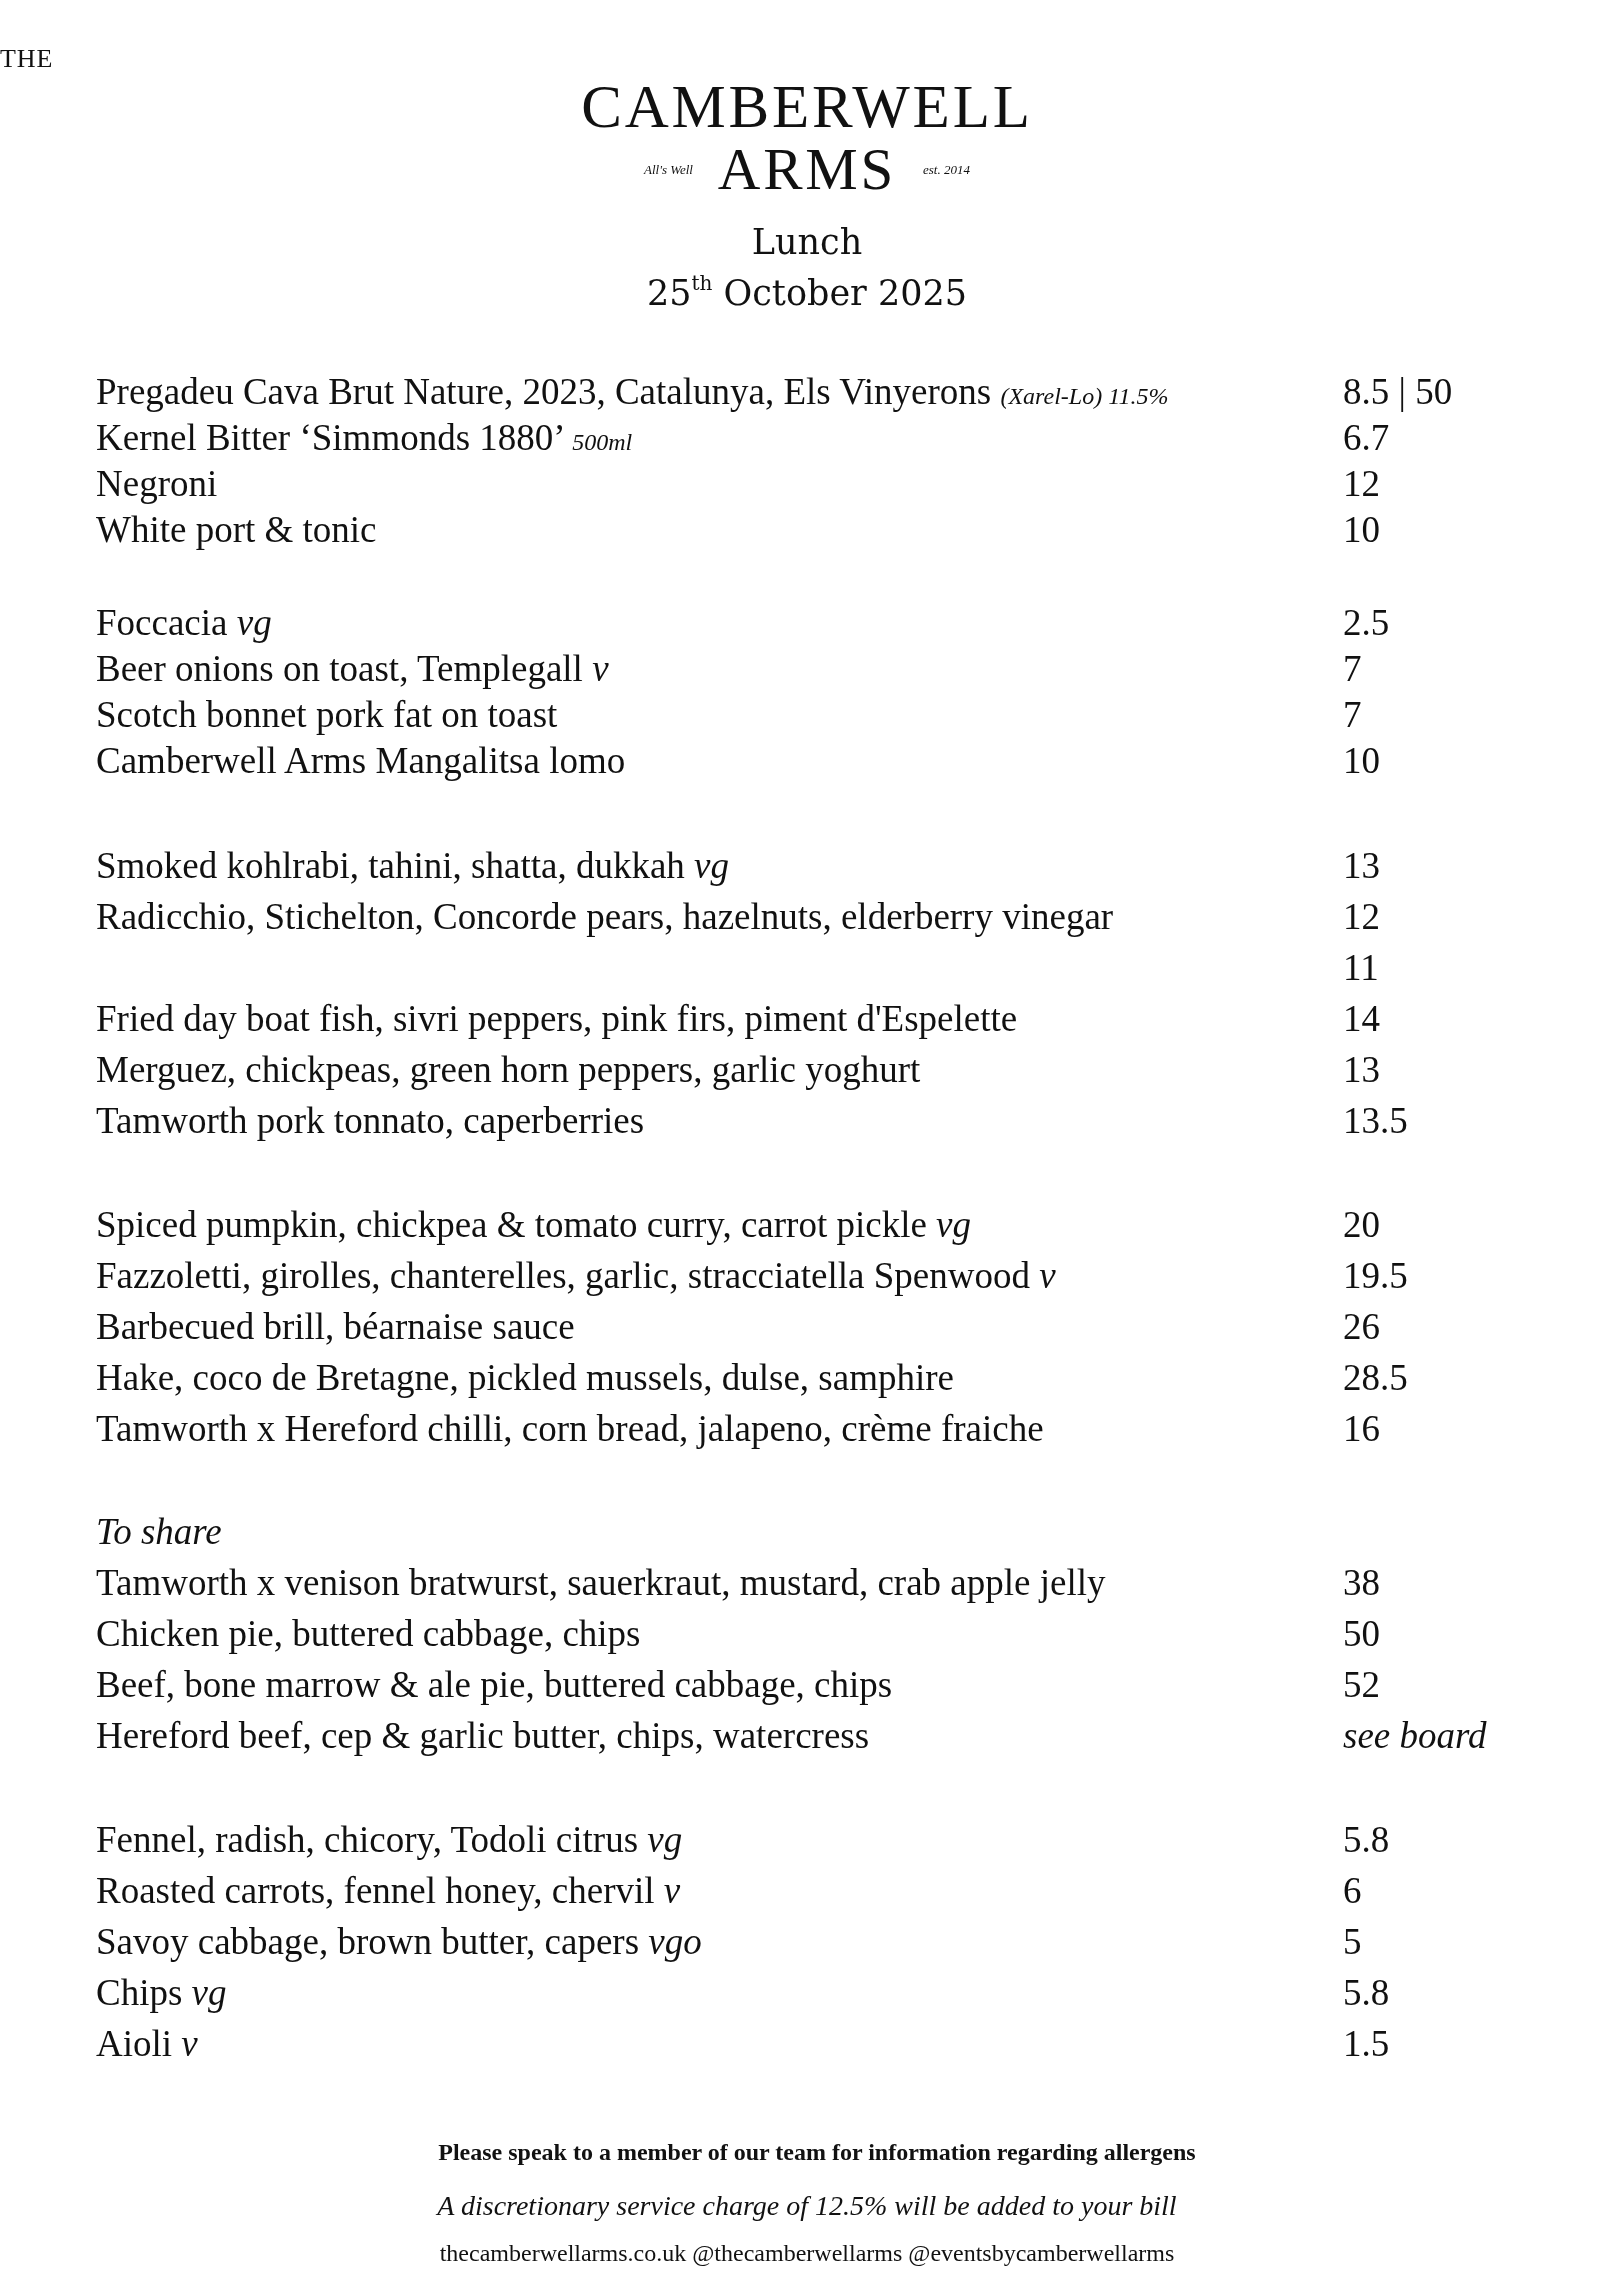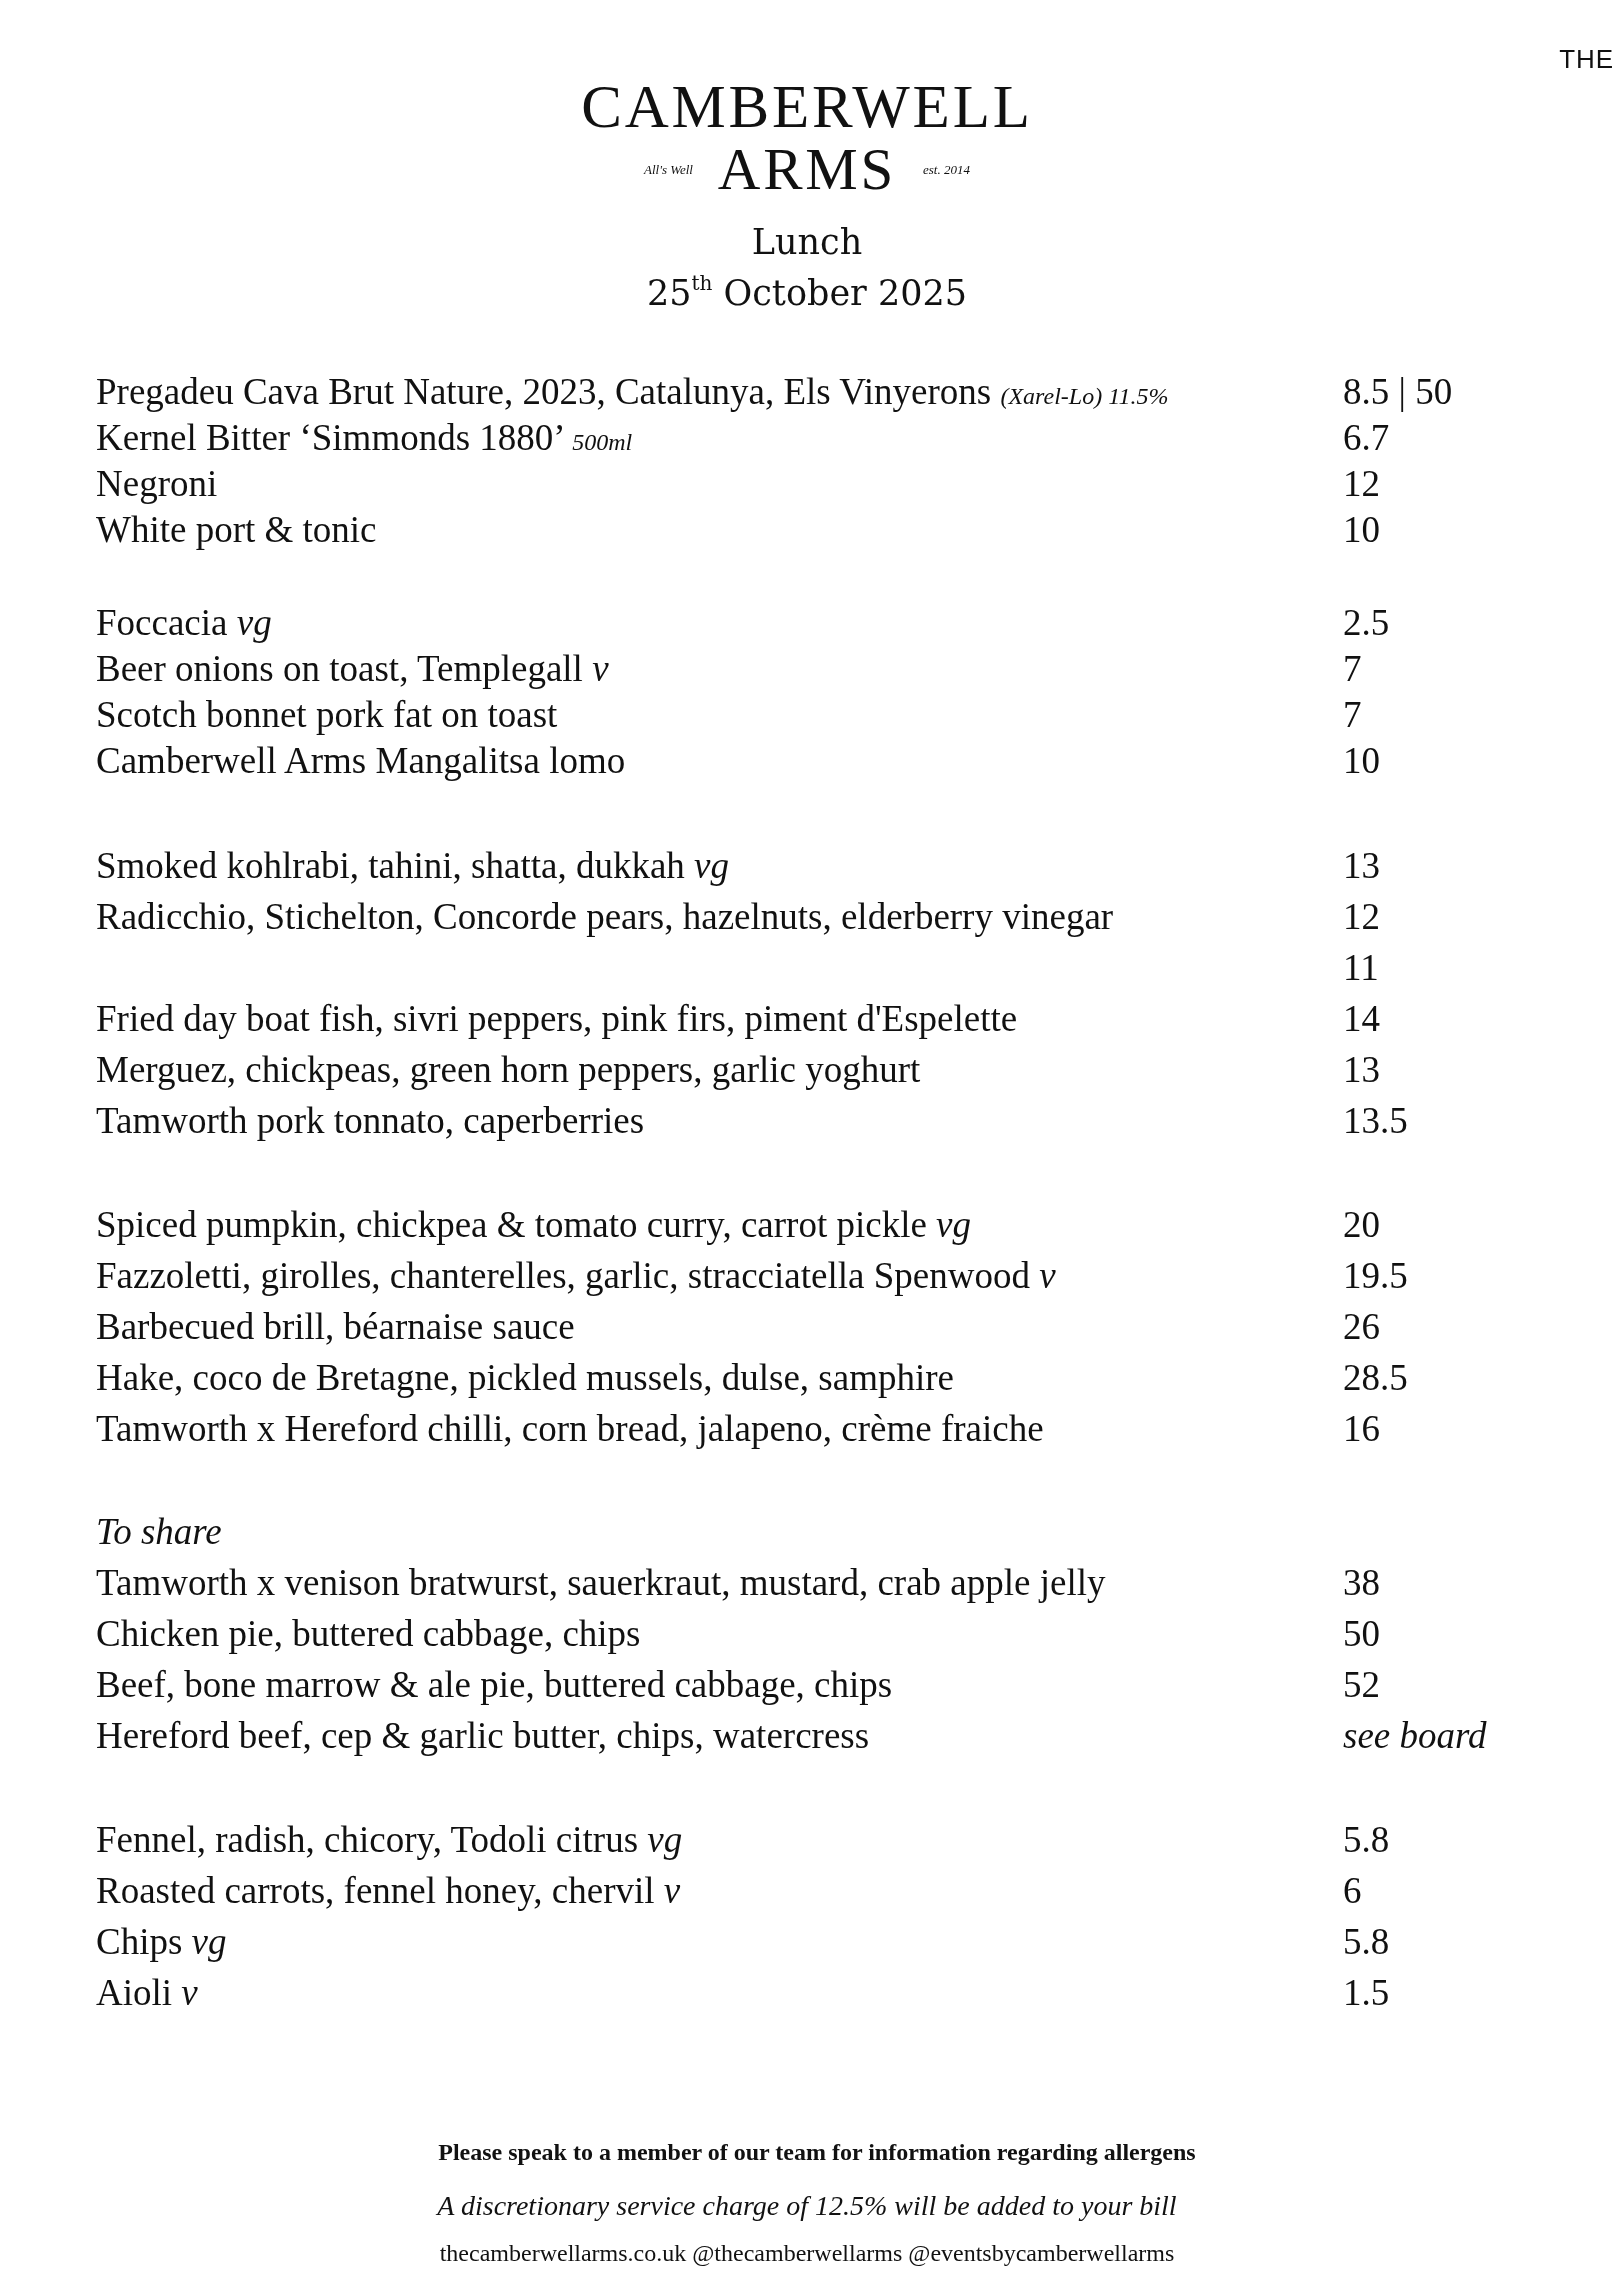--- a/index.html
+++ b/index.html
@@ -13,22 +13,22 @@
       overflow: hidden;
     }
     .header {
       position: absolute;
       left: 0; right: 0; top: 0;
       text-align: center;
     }
     .logo-the {
       position: absolute;
       top: 44px; left: 0; right: 0;
-      text-align: right;
-      font-family: Liberation Sans, sans-serif;
+      text-align: left;
+      font-family: Liberation Serif, serif;
       font-size: 26px;
       letter-spacing: 0.9px;
       color: #111;
     }
     .logo-camberwell {
       position: absolute;
       top: 76px; left: 0; right: 0;
       text-align: center;
       font-family: "Liberation Serif", serif;
       font-size: 61px;
@@ -264,20 +264,24 @@
   <div class="section tight" style="position:absolute; top: 1445px; width:1477px;">
     <div class="row">
       <span class="name">Fennel, radish, chicory, Todoli citrus </span><span class="diet">vg</span>
       <span class="price">5.8</span>
     </div>
     <div class="row">
       <span class="name">Roasted carrots, fennel honey, chervil </span><span class="diet">v</span>
       <span class="price">6</span>
     </div>
     <div class="row">
+      <span class="name">Savoy cabbage, brown butter, capers </span><span class="diet">vgo</span>
+      <span class="price">5</span>
+    </div>
+    <div class="row">
       <span class="name">Chips </span><span class="diet">vg</span>
       <span class="price">5.8</span>
     </div>
     <div class="row">
       <span class="name">Aioli </span><span class="diet">v</span>
       <span class="price">1.5</span>
     </div>
   </div>
 </div>
 

